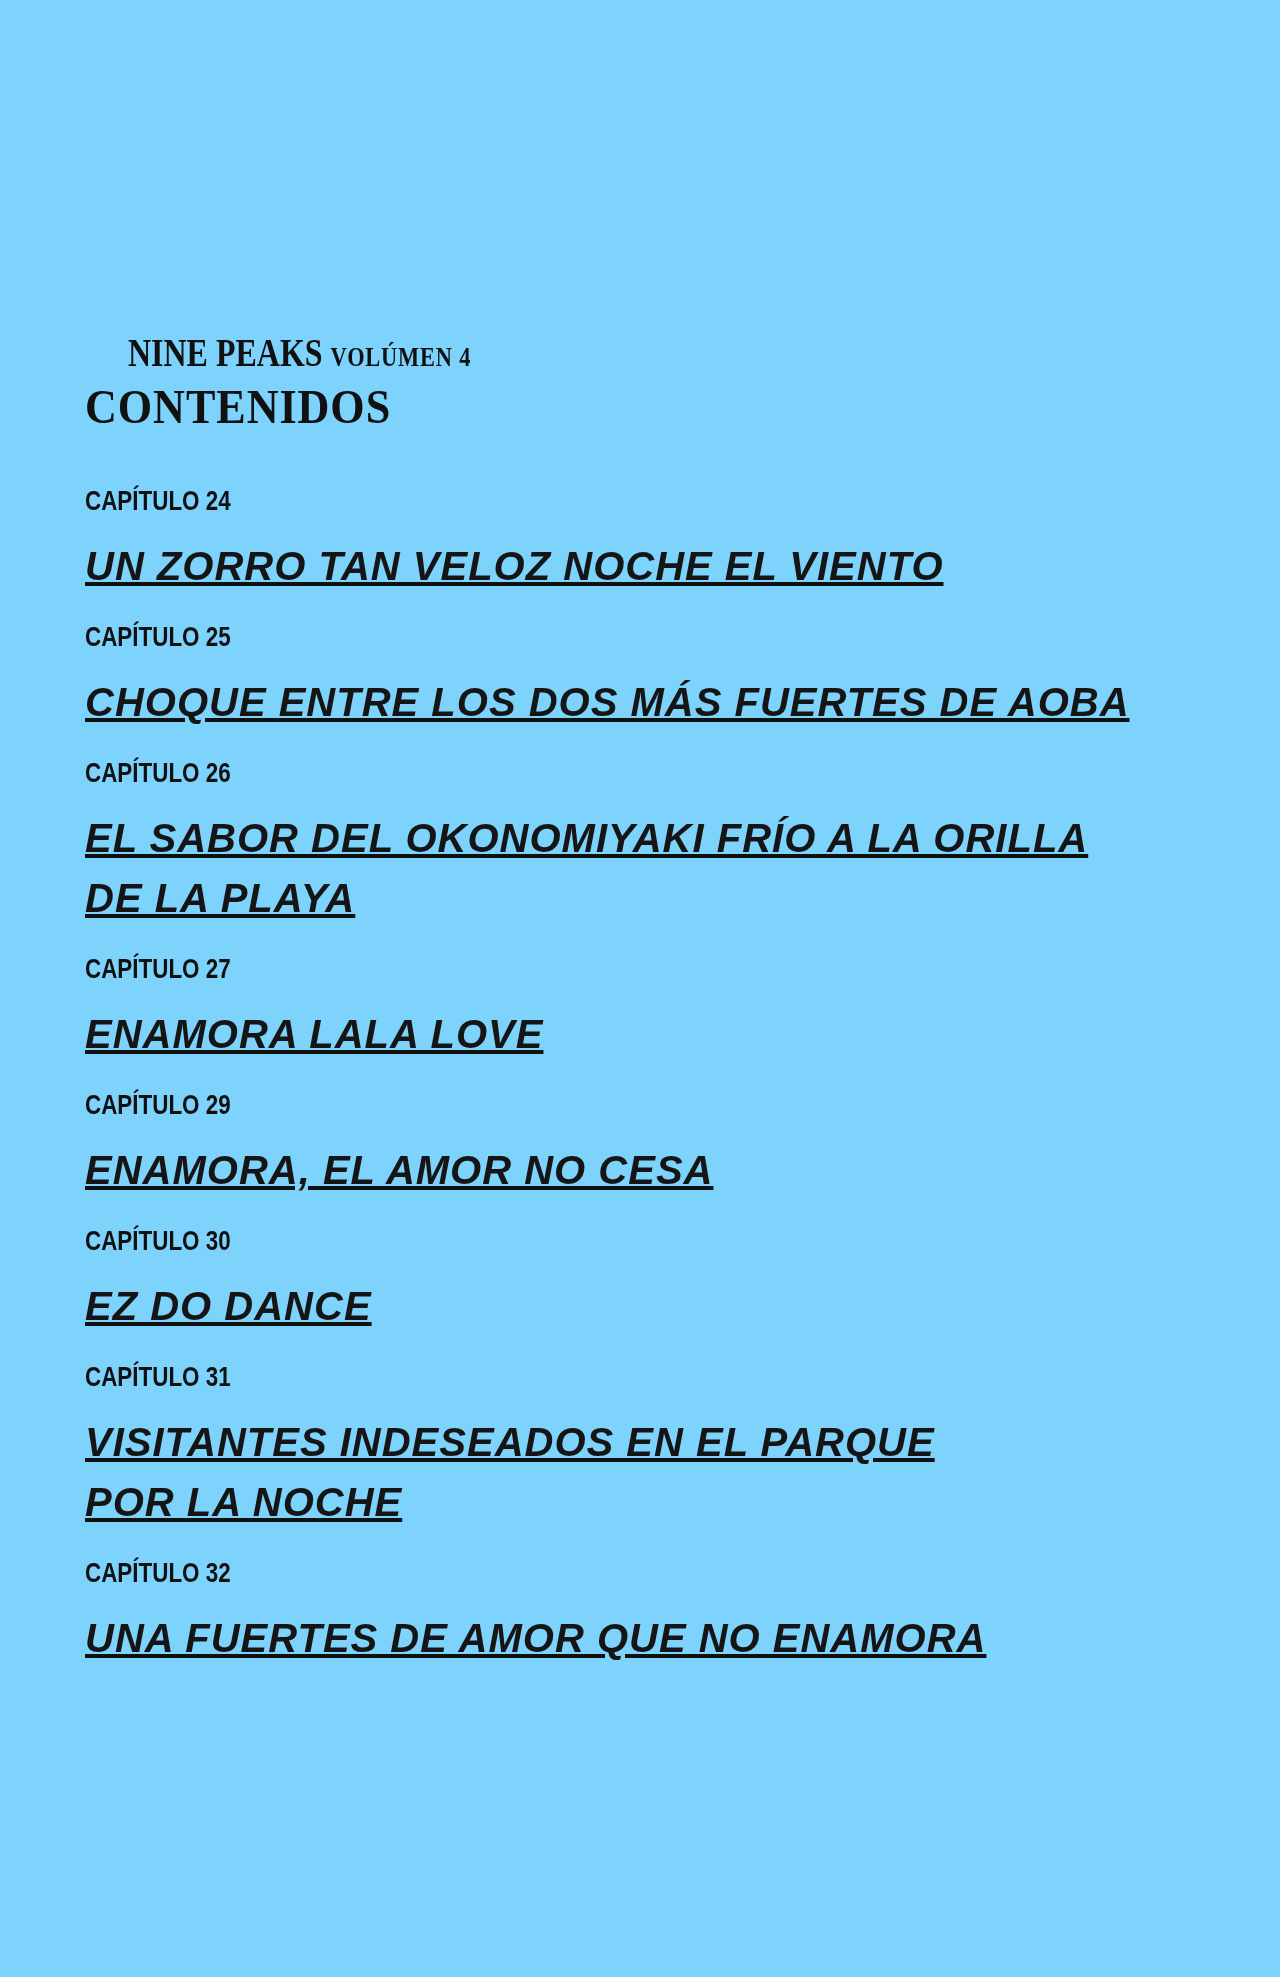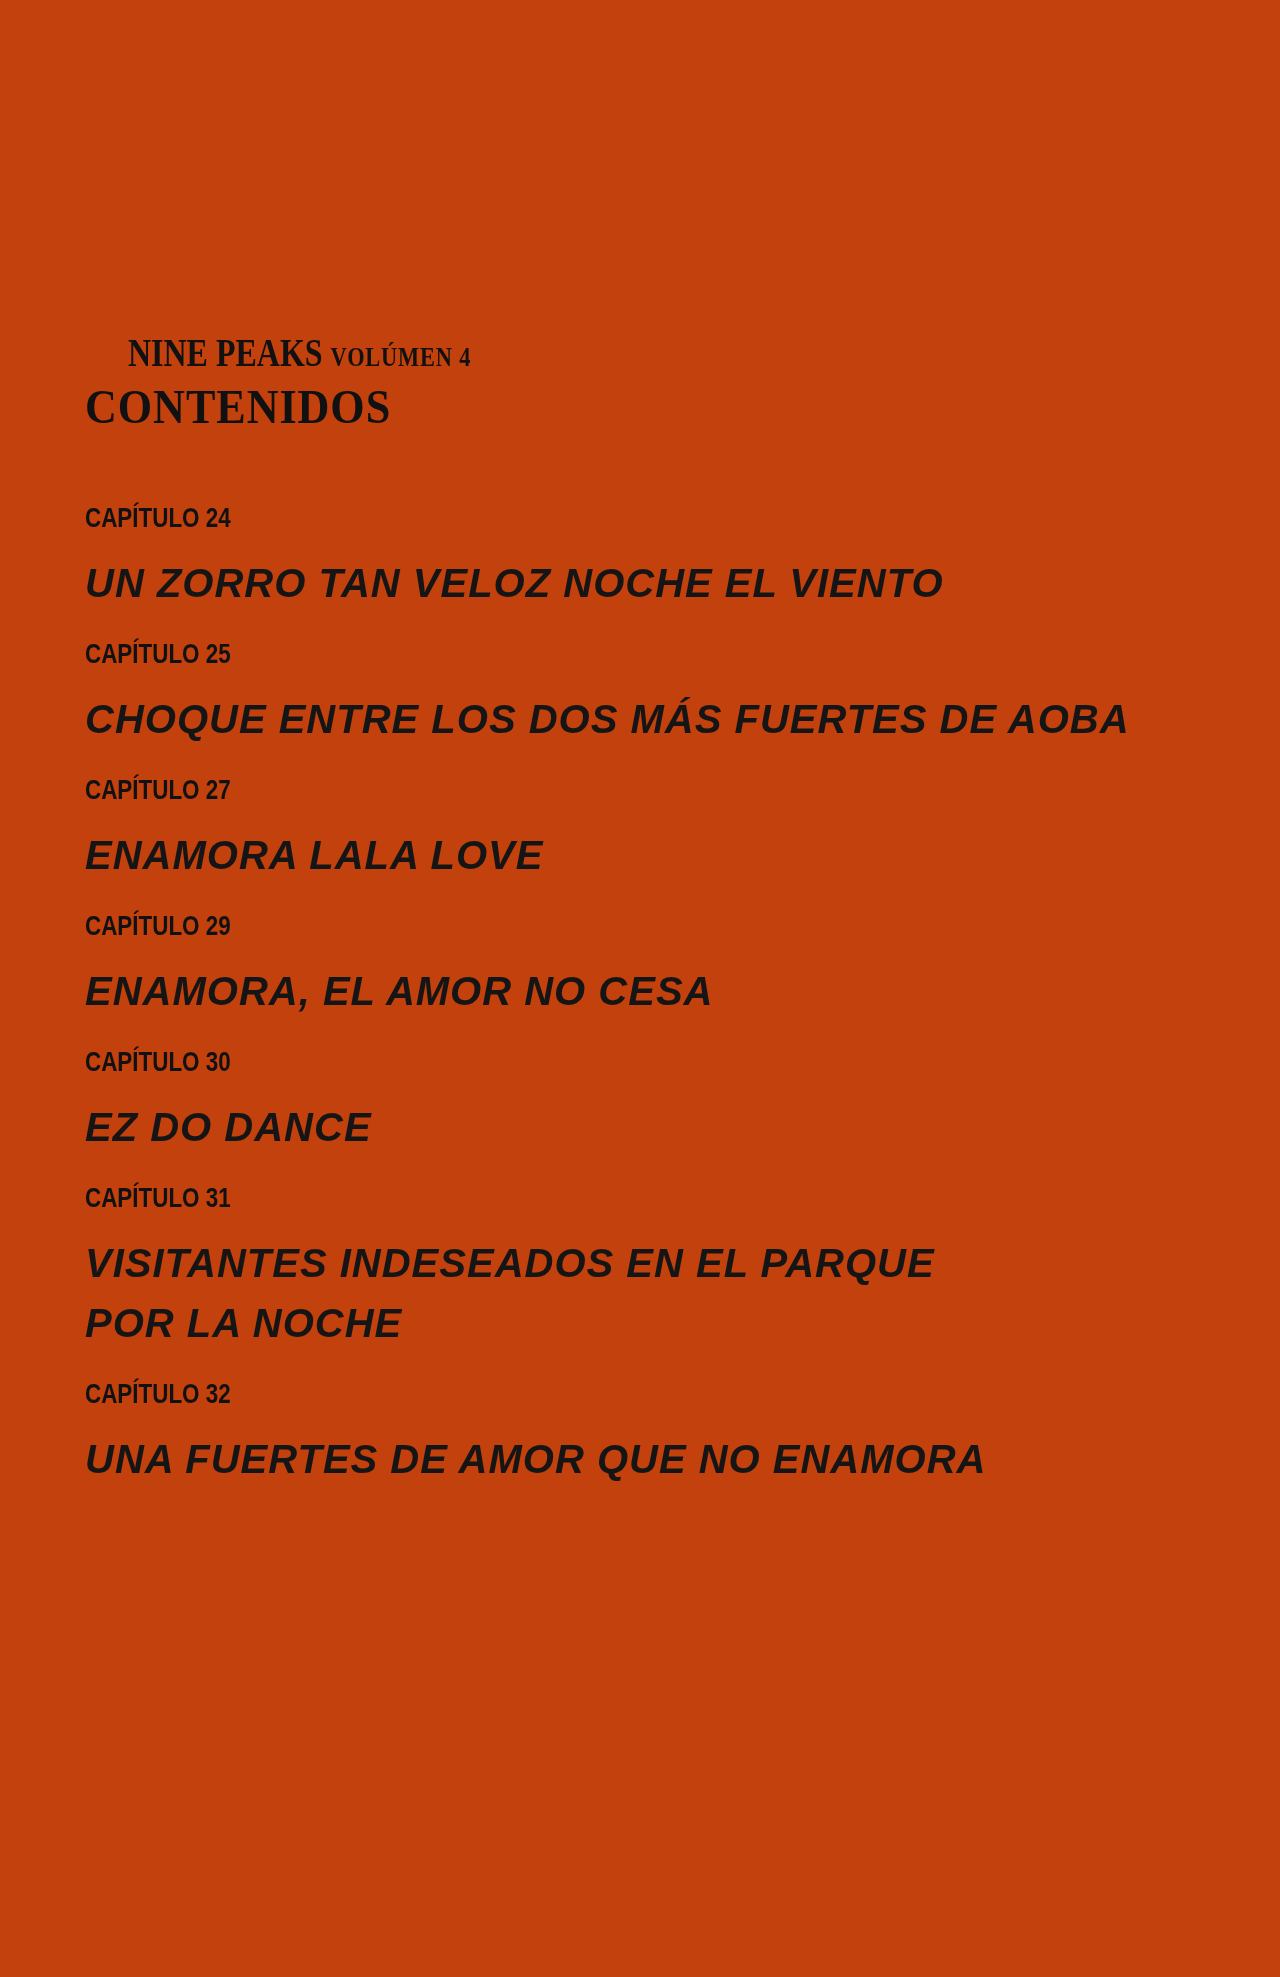--- a/index.html
+++ b/index.html
@@ -11,21 +11,21 @@
     width: 1280px;
     height: 1977px;
     position: relative;
     font-family: "Liberation Sans", sans-serif;
     color: #111111;
     overflow: hidden;
   }
   .page {
     position: absolute;
     inset: 0;
-    background: #c2410c;
+    background: #7dd3fc;
     padding: 333px 60px 0 85px;
     box-sizing: border-box;
   }
   
   .series-line {
     display: inline-block;
     transform: scaleX(0.80);
     transform-origin: left baseline;
     white-space: nowrap;
     line-height: 1;
@@ -48,21 +48,22 @@
     font-weight: bold;
     font-size: 48px;
     letter-spacing: 1px;
     line-height: 1.0;
     margin-top: 10px;
     transform: scaleX(0.92);
     transform-origin: left top;
   }
   
   .chapter-list {
-    margin-top: 72px;
+    margin-top: 55px;
+    text-decoration: underline;
   }
   .chapter-entry {
     margin-bottom: 26px;
   }
   .chapter-label {
     display: inline-block;
     font-family: "Liberation Sans", sans-serif;
     font-weight: bold;
     font-size: 28px;
     line-height: 30px;
@@ -99,20 +100,25 @@
     <div class="chapter-entry">
       <div class="chapter-label">CAPÍTULO 24</div>
       <div class="chapter-title">UN ZORRO TAN VELOZ NOCHE EL VIENTO</div>
     </div>
 
     <div class="chapter-entry">
       <div class="chapter-label">CAPÍTULO 25</div>
       <div class="chapter-title">CHOQUE ENTRE LOS DOS MÁS FUERTES DE AOBA</div>
     </div>
 
+    <div class="chapter-entry">
+      <div class="chapter-label">CAPÍTULO 26</div>
+      <div class="chapter-title">EL SABOR DEL OKONOMIYAKI FRÍO A LA ORILLA
+DE LA PLAYA</div>
+    </div>
 
     <div class="chapter-entry">
       <div class="chapter-label">CAPÍTULO 27</div>
       <div class="chapter-title">ENAMORA LALA LOVE</div>
     </div>
 
 
     <div class="chapter-entry">
       <div class="chapter-label">CAPÍTULO 29</div>
       <div class="chapter-title">ENAMORA, EL AMOR NO CESA</div>

